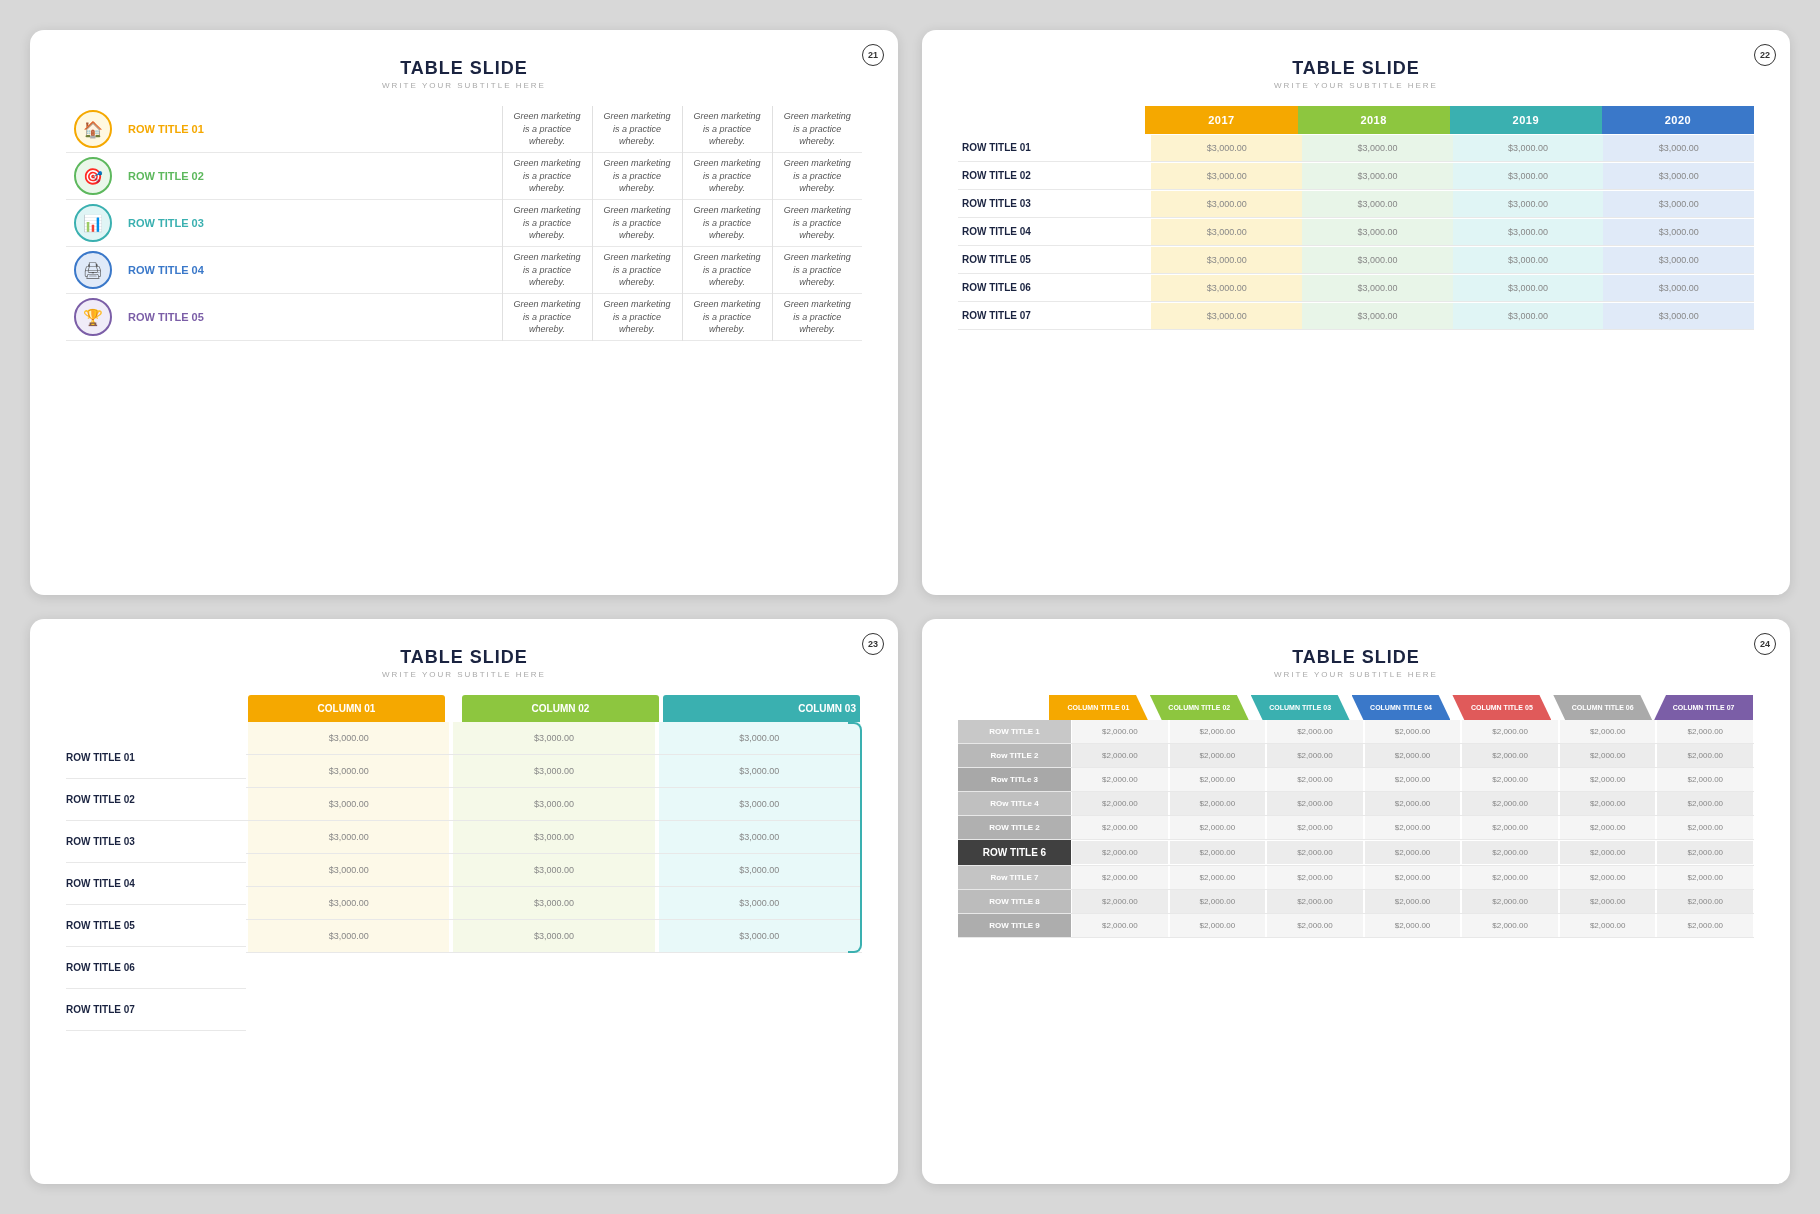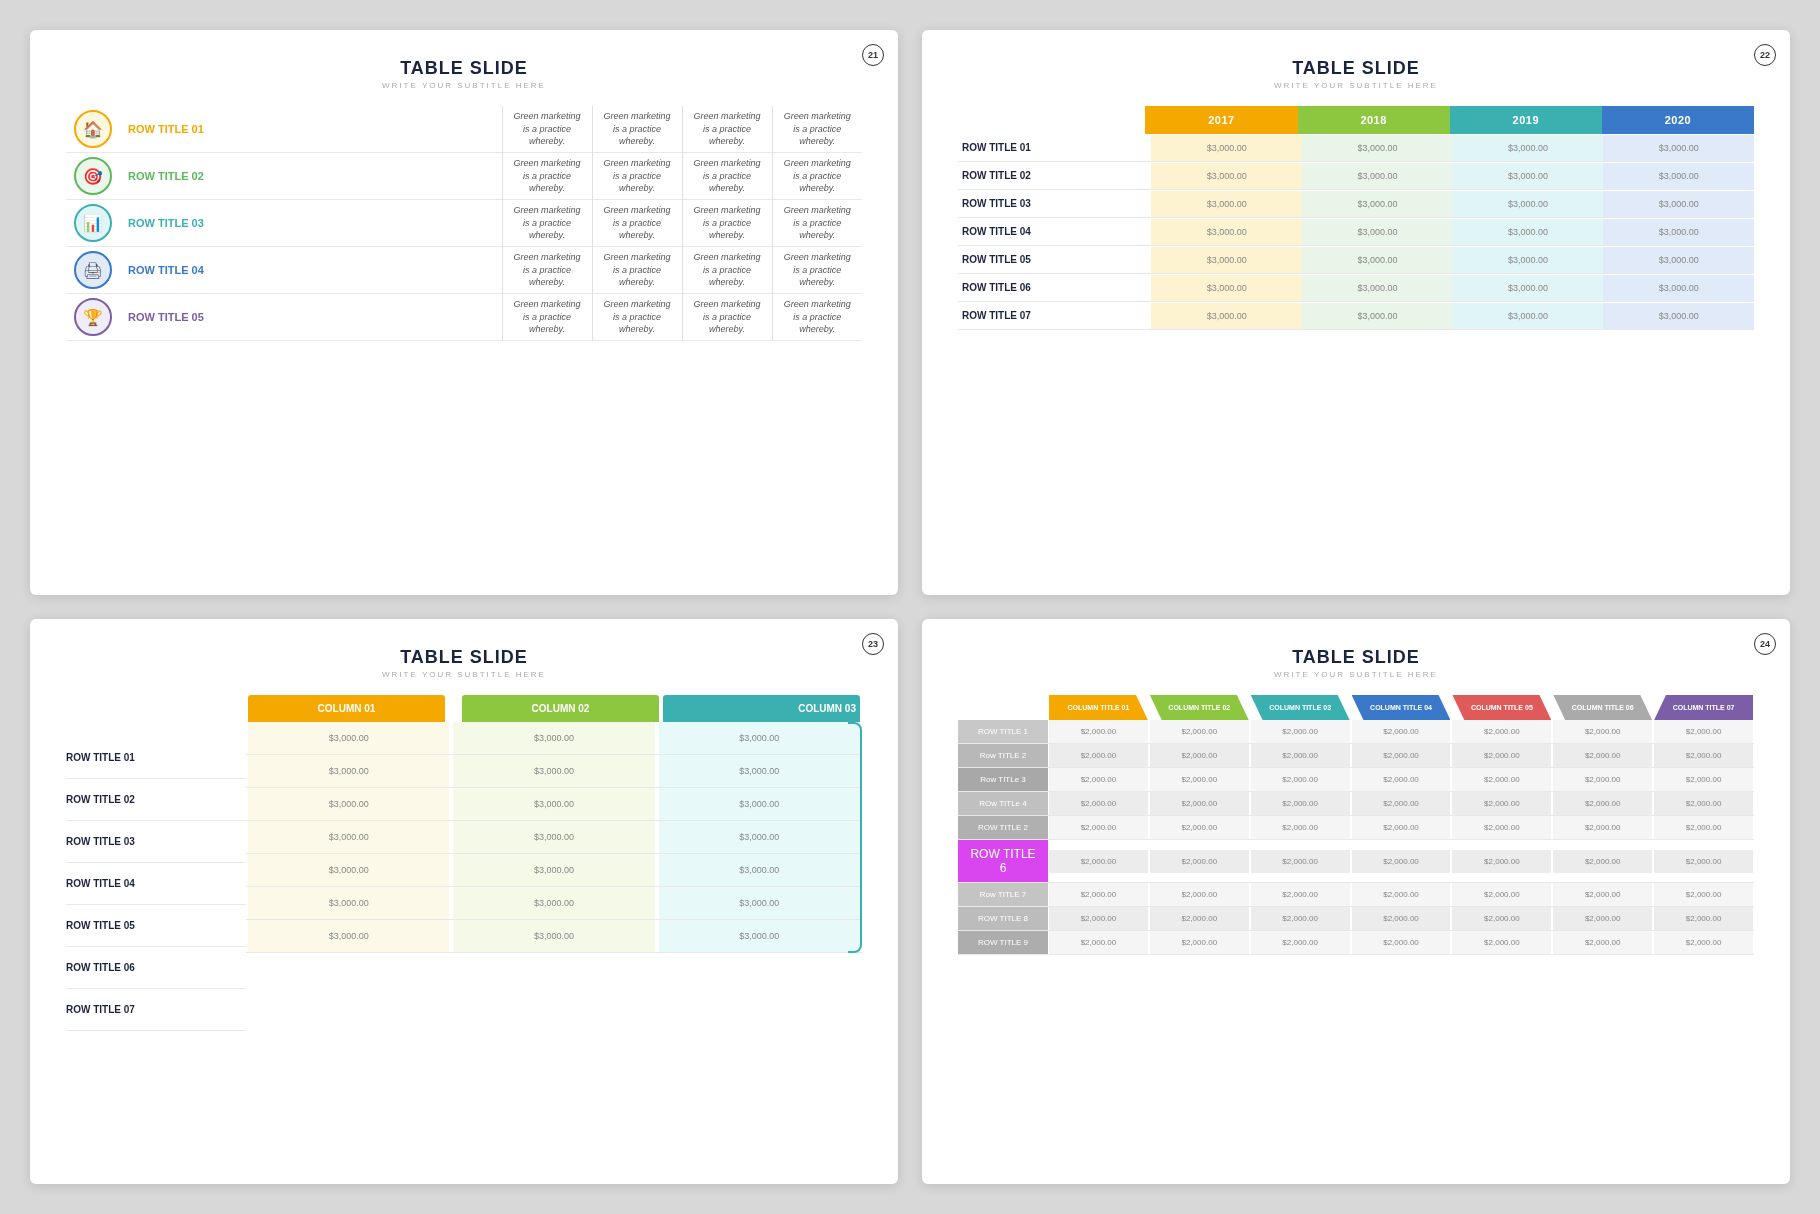--- a/index.html
+++ b/index.html
@@ -9,21 +9,21 @@
       width: 1820px;
       height: 1214px;
       display: grid;
       grid-template-columns: 1fr 1fr;
       grid-template-rows: 1fr 1fr;
       gap: 24px;
       padding: 30px;
     }
     .slide {
       background: #fff;
-      border-radius: 6px;
+      border-radius: 14px;
       box-shadow: 0 2px 12px rgba(0,0,0,0.12);
       padding: 28px 36px 24px;
       display: flex;
       flex-direction: column;
       align-items: center;
       position: relative;
       overflow: hidden;
     }
     .slide-number {
       position: absolute;
@@ -120,23 +120,23 @@
       line-height: 1.2;
       position: relative;
       margin: 0 1px;
       clip-path: polygon(0 0, 100% 0, 88% 100%, 0 100%);
     }
     .s4-col-header:last-child {
       clip-path: polygon(12% 0, 100% 0, 100% 100%, 0 100%);
     }
     .s4-data-row { display: flex; align-items: center; border-bottom: 1px solid #e8e8e8; }
     .s4-row-title {
-      width: 90px;
+      width: 113px;
       font-size: 9px;
-      font-weight: 400;
+      font-weight: 700;
       color: #fff;
       padding: 7px 8px;
       text-align: center;
     }
     .s4-cell { flex: 1; font-size: 8px; color: #888; text-align: center; padding: 7px 2px; margin: 0 1px; }
   </style>
 </head>
 <body>
 
 <div class="slide">
@@ -408,21 +408,21 @@
           <div class="s4-row-title" style="background: rgb(176, 176, 176); font-size: 8px;">ROW TITLE 2</div>
           <div class="s4-cell" style="background: rgb(245, 245, 245);">$2,000.00</div>
           <div class="s4-cell" style="background: rgb(245, 245, 245);">$2,000.00</div>
           <div class="s4-cell" style="background: rgb(245, 245, 245);">$2,000.00</div>
           <div class="s4-cell" style="background: rgb(245, 245, 245);">$2,000.00</div>
           <div class="s4-cell" style="background: rgb(245, 245, 245);">$2,000.00</div>
           <div class="s4-cell" style="background: rgb(245, 245, 245);">$2,000.00</div>
           <div class="s4-cell" style="background: rgb(245, 245, 245);">$2,000.00</div>
         </div>
         <div class="s4-data-row">
-          <div class="s4-row-title" style="background: #d946ef; font-size: 12px;">ROW TITLE 6</div>
+          <div class="s4-row-title" style="background: #404040; font-size: 10px;">ROW TITLE 6</div>
           <div class="s4-cell" style="background: rgb(236, 236, 236);">$2,000.00</div>
           <div class="s4-cell" style="background: rgb(236, 236, 236);">$2,000.00</div>
           <div class="s4-cell" style="background: rgb(236, 236, 236);">$2,000.00</div>
           <div class="s4-cell" style="background: rgb(236, 236, 236);">$2,000.00</div>
           <div class="s4-cell" style="background: rgb(236, 236, 236);">$2,000.00</div>
           <div class="s4-cell" style="background: rgb(236, 236, 236);">$2,000.00</div>
           <div class="s4-cell" style="background: rgb(236, 236, 236);">$2,000.00</div>
         </div>
         <div class="s4-data-row">
           <div class="s4-row-title" style="background: rgb(196, 196, 196); font-size: 8px;">Row TITLE 7</div>

